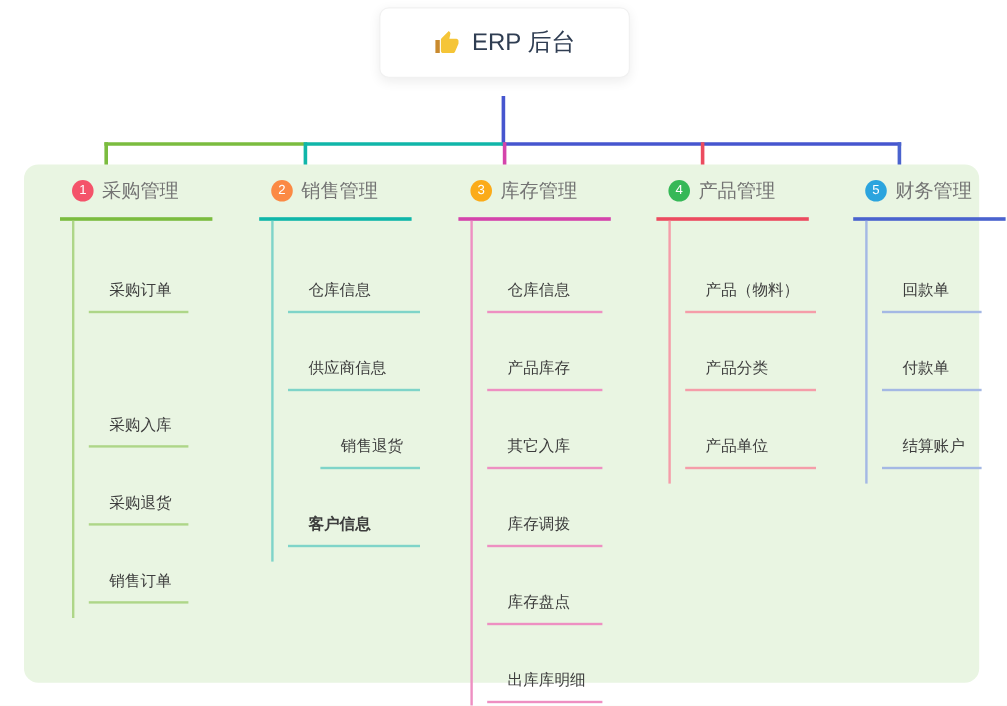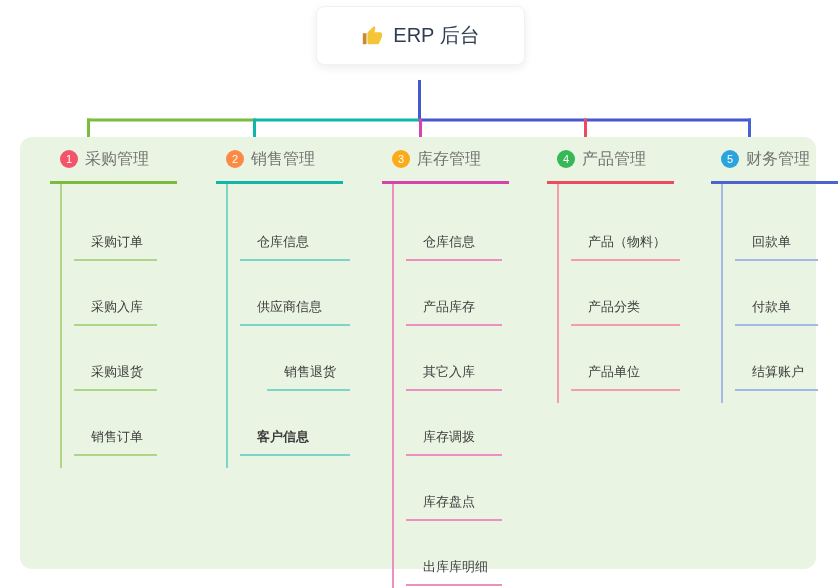--- a/index.html
+++ b/index.html
@@ -139,21 +139,21 @@
     </svg>
 
   <div class="panel" id="branches-panel">
       <div class="branch" style="left: 30px;">
         <div class="branch-header" style="border-bottom-color: rgb(123, 188, 63);">
           <span class="badge" style="background: rgb(244, 83, 106);">1</span>
           <span class="branch-label">采购管理</span>
         </div>
         <ul class="items" style="border-left-color: rgb(174, 214, 136);">
           <li style="border-bottom-color: rgb(174, 214, 136);">采购订单</li>
-          <li style="border-bottom-color: rgb(174, 214, 136);">采购入库</li>
+          <li style="border-bottom-color: rgb(174, 214, 136); margin-top: 47px;">采购入库</li>
           <li style="border-bottom-color: rgb(174, 214, 136);">采购退货</li>
           <li style="border-bottom-color: rgb(174, 214, 136);">销售订单</li>
         </ul>
       </div>
       <div class="branch" style="left: 196px;">
         <div class="branch-header" style="border-bottom-color: rgb(16, 182, 169);">
           <span class="badge" style="background: rgb(251, 138, 68);">2</span>
           <span class="branch-label">销售管理</span>
         </div>
         <ul class="items" style="border-left-color: rgb(127, 212, 201);">

